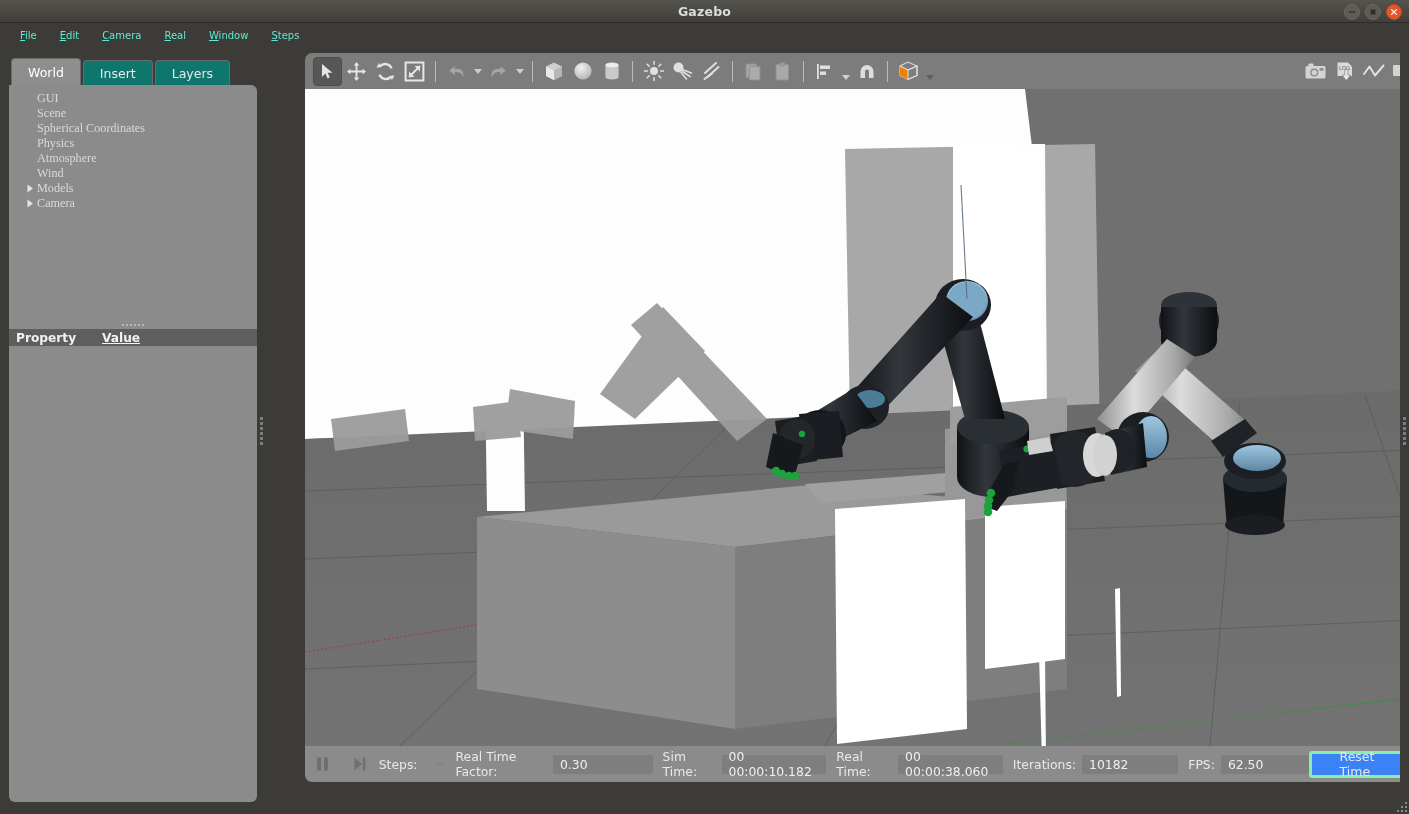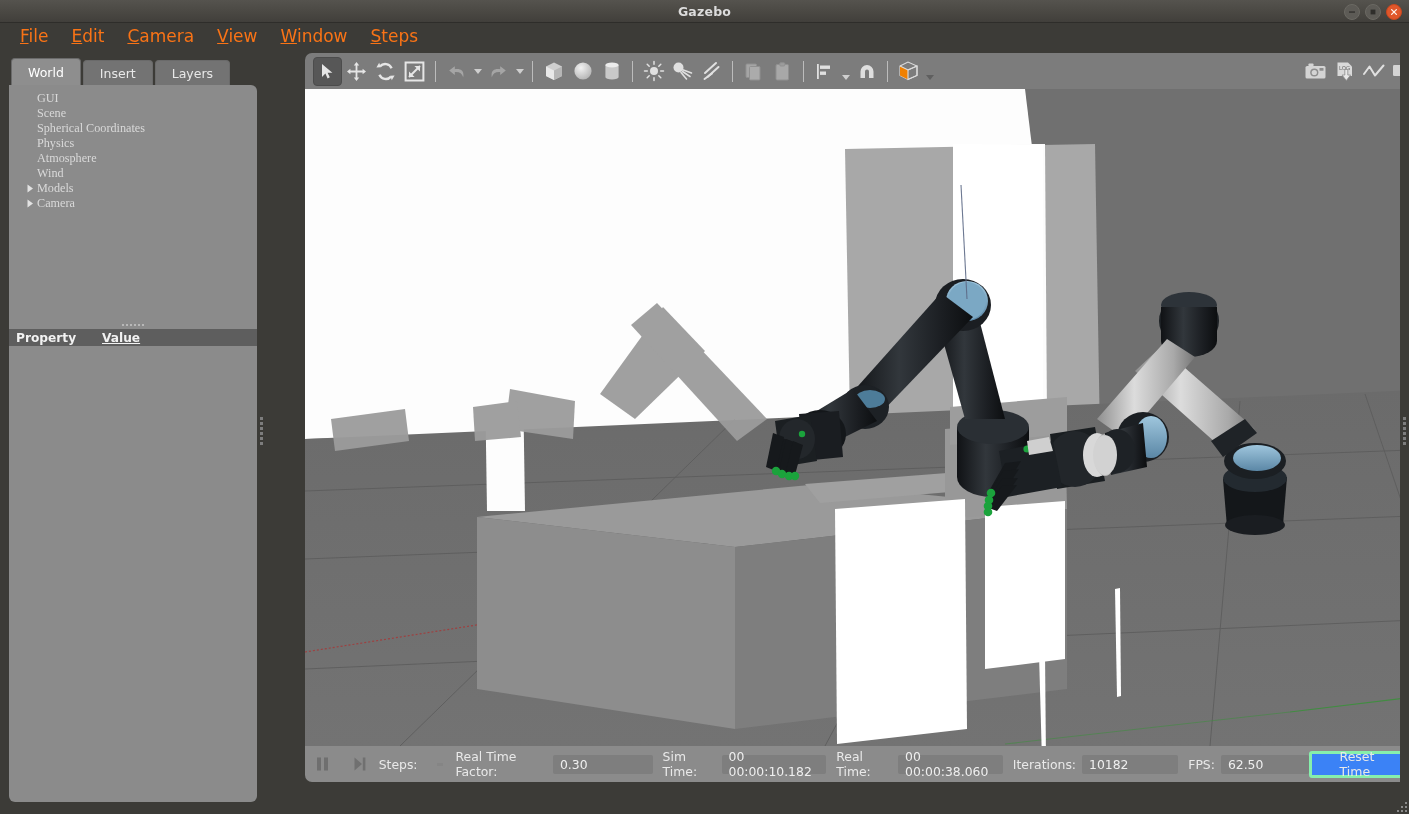--- a/index.html
+++ b/index.html
@@ -23,32 +23,32 @@
           display:flex; align-items:center; justify-content:center;
           border:1px solid #6b6963; }
   .wbtn.close { background:#e0572b; border-color:#c8461f; }
   .wbtn svg { display:block; }
 
   
   #menubar {
     height:25px; background:#3c3b37; display:flex; align-items:center;
     padding-left:9px; gap:0px;
   }
-  .menu-item { padding:3px 12px 3px 11px; font-size:17px; color:#f97316; cursor:default; }
+  .menu-item { padding:3px 12px 3px 11px; font-size:10px; color:#5eead4; cursor:default; }
   .menu-item:first-letter { text-decoration:underline; }
 
   
   #main { position:relative; width:1409px; height:766px; background:#3c3b37; }
 
   
   #left-panel { position:absolute; left:9px; top:10px; width:248px; height:729px; }
   #tabs { display:flex; height:27px; align-items:flex-end; padding-left:2px; }
   .tab {
     height:25px; padding:0 16px; display:flex; align-items:center;
-    background:#737373; color:#e8e8e8; font-size:12.5px;
+    background:#0f766e; color:#e8e8e8; font-size:12.5px;
     border-radius:4px 4px 0 0; margin-right:2px; border:1px solid #6a6a6a;
     border-bottom:none;
   }
   .tab.active { background:#8e8e8e; height:27px; color:#fff; }
   #tree-box {
     background:#8b8b8b; height:236px; border-radius:0 6px 0 0;
     padding:6px 2px 2px 2px; overflow:hidden; position:relative;font-family:Liberation Serif, serif;
   }
   .tree-row { display:flex; align-items:center; height:15px; padding-left:12px; font-size:12.2px; color:#d9d9d9; }
   .tree-row .arrow { width:14px; height:14px; display:flex; align-items:center; justify-content:center; }
@@ -142,21 +142,21 @@
           <path d="M1.6 1.6 L6.4 6.4 M6.4 1.6 L1.6 6.4" stroke="#fdf3ee" stroke-width="1.3" stroke-linecap="round"></path>
         </svg>
     </div>
   </div>
 </div>
 
 <div id="menubar">
   <div class="menu-item">File</div>
   <div class="menu-item">Edit</div>
   <div class="menu-item">Camera</div>
-  <div class="menu-item">View</div>
+  <div class="menu-item">Real</div>
   <div class="menu-item">Window</div>
   <div class="menu-item">Steps</div>
 </div>
 
 <div id="main">
 
   <div id="left-panel">
     <div id="tabs">
       <div class="tab active">World</div>
       <div class="tab">Insert</div>

